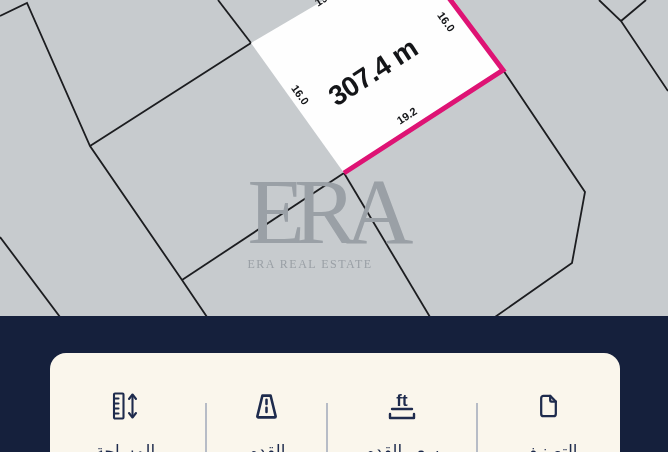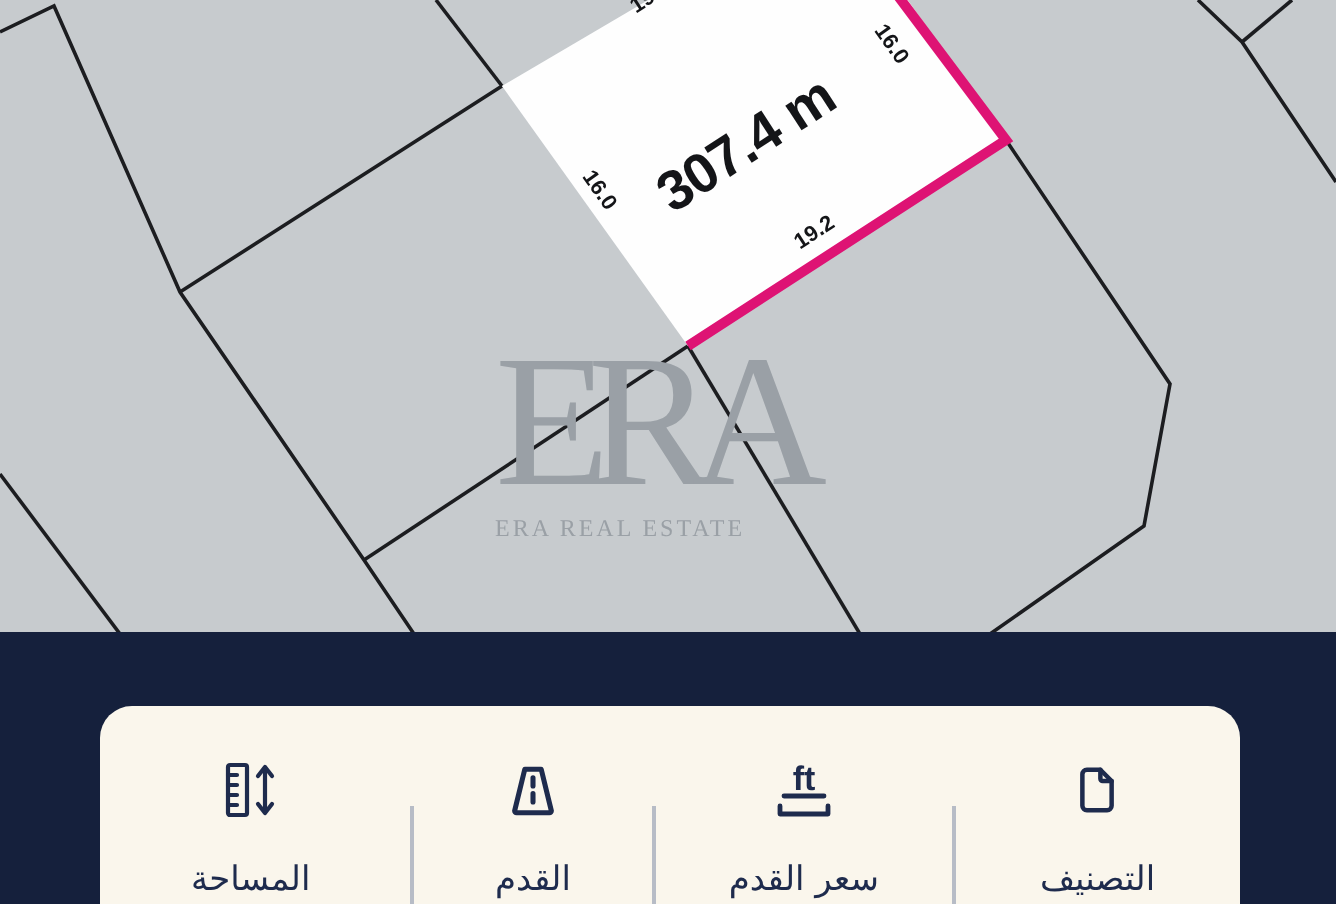--- a/index.html
+++ b/index.html
@@ -32,21 +32,21 @@
   .footer{position:absolute;left:0;top:316px;width:668px;height:136px;background:var(--footer-bg,#15203c);}
   .panel{
     position:absolute;left:50px;top:37px;width:570px;height:130px;
     background:var(--panel-bg,#faf6ec);border-radius:16px 16px 0 0;
     display:flex;flex-direction:row;
   }
   .cell{
     display:flex;flex-direction:column;align-items:center;
     padding-top:26px;box-sizing:border-box;
   }
-  .cell .icon{height:32px;display:flex;align-items:center;justify-content:flex-end;color:var(--accent-ink,#1e2b4d);}
+  .cell .icon{height:32px;display:flex;align-items:center;justify-content:flex-end;color:var(--accent-ink,#1e2b4d);margin-top:11px;}
   .cell .label{
     margin-top:19px;color:var(--accent-ink,#1e2b4d);font-size:17px;
     font-family:"DejaVu Sans",sans-serif;direction:rtl;
   }
   .divider{width:1.5px;background:var(--divider,#b7bcc6);margin-top:50px;flex:0 0 auto;}
   .ft-text{font-weight:bold;font-size:17px;fill:var(--accent-ink,#1e2b4d);font-family:"Liberation Sans",sans-serif;}
 </style>
 </head>
 <body>
 

